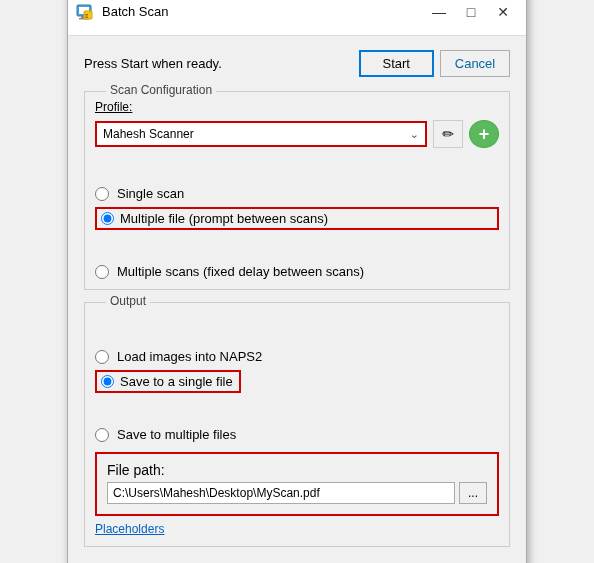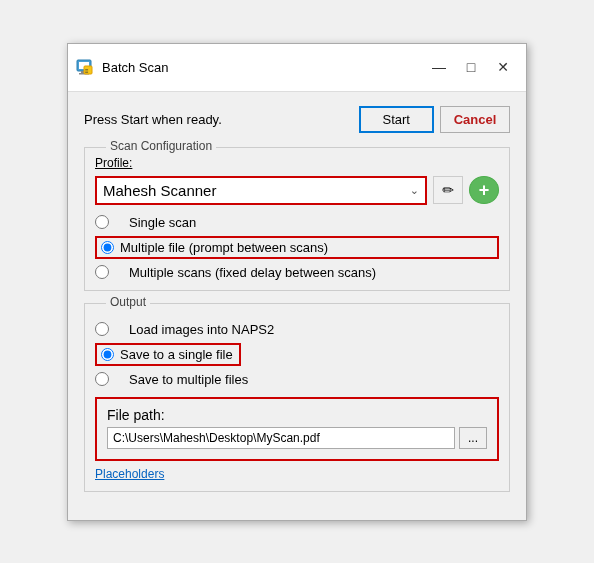--- a/index.html
+++ b/index.html
@@ -95,25 +95,24 @@
       color: #000;
       font-size: 13px;
       cursor: pointer;
       min-width: 70px;
     }
 
     .btn-cancel {
       padding: 4px 10px;
       background: #f0f0f0;
       border: 1px solid #adadad;
-      color: #b91c1c;
+      color: #0369a1;
       font-size: 13px;
       cursor: pointer;
       min-width: 70px;
-      font-weight: bold;
     }
 
     .section {
       border: 1px solid #ccc;
       margin-bottom: 12px;
       padding: 8px 10px 10px 10px;
       position: relative;
       background: #f0f0f0;
     }
 
@@ -147,21 +146,21 @@
       flex: 1;
       display: flex;
       align-items: center;
       background: #fff;
     }
 
     .profile-select {
       flex: 1;
       border: none;
       background: #fff;
-      font-size: 15px;
+      font-size: 12px;
       padding: 4px 6px;
       appearance: none;
       outline: none;
       color: #000;
     }
 
     .profile-dropdown-arrow {
       padding: 0 6px;
       color: #555;
       font-size: 11px;
@@ -197,23 +196,24 @@
 
     .radio-group {
       display: flex;
       flex-direction: column;
       gap: 6px;
       margin-top: 10px;
     }
 
     .radio-item {
       display: flex;
-      align-items: flex-start;
-      gap: 20px;
-      cursor: pointer;
+      align-items: flex-end;
+      gap: 8px;
+      cursor: pointer;
+      margin-top: 28px;
     }
 
     .radio-item input[type="radio"] {
       width: 14px;
       height: 14px;
       cursor: pointer;
       accent-color: #000;
     }
 
     .radio-label {

